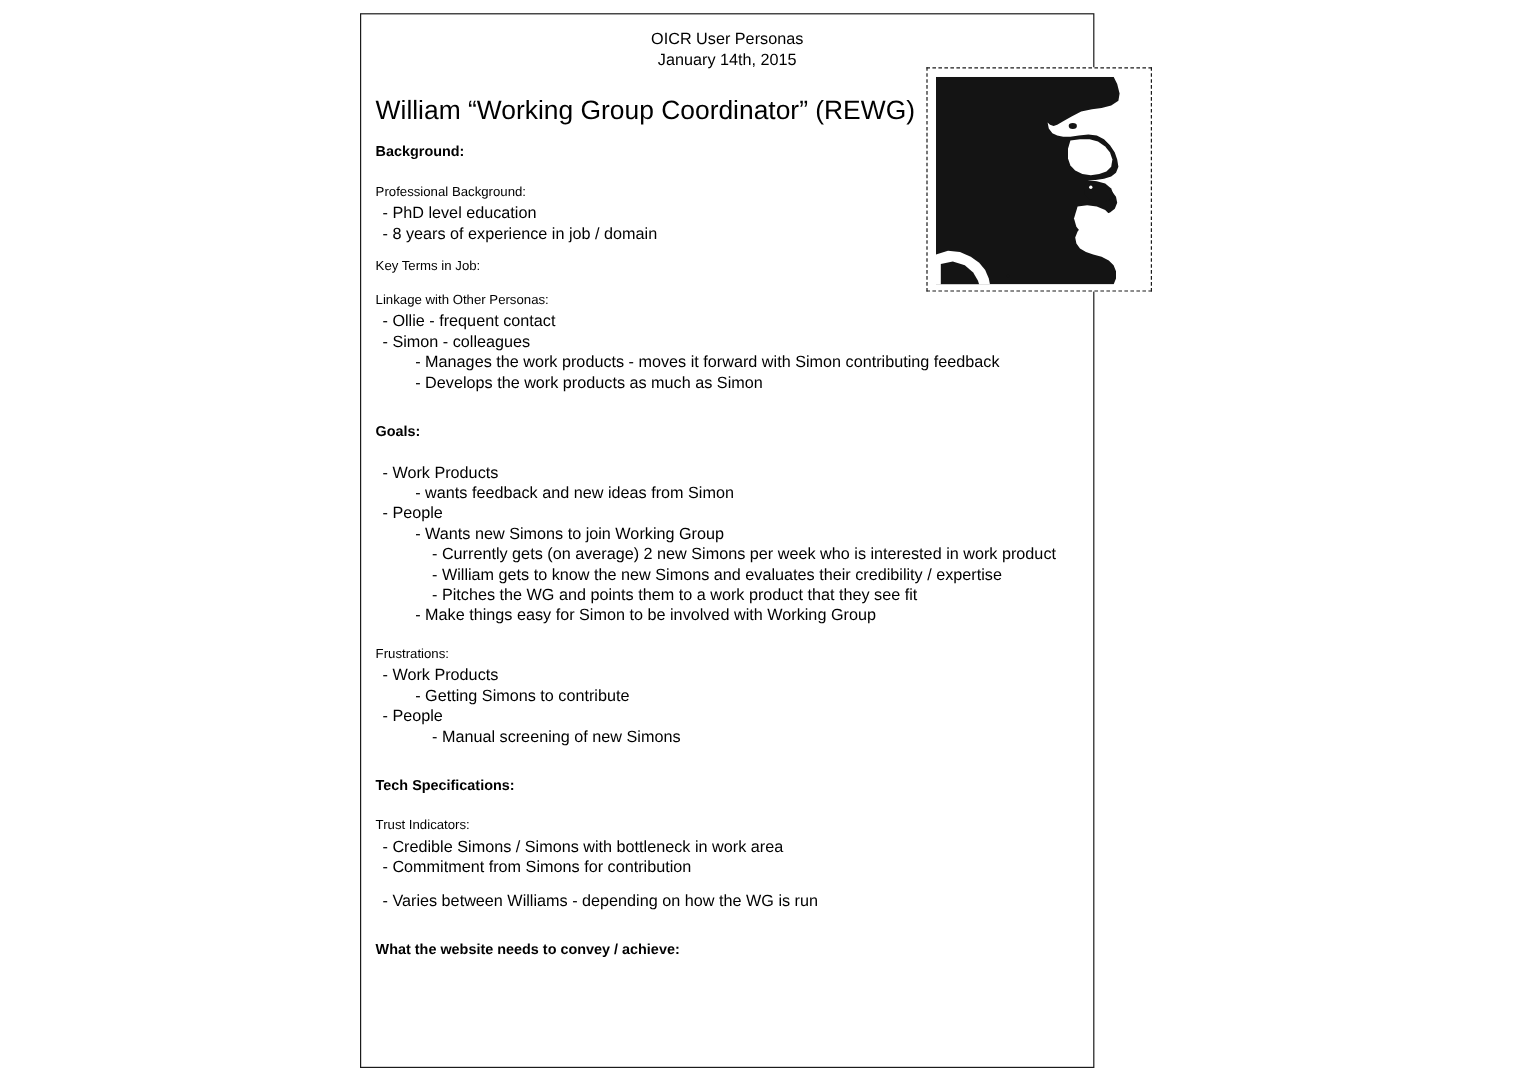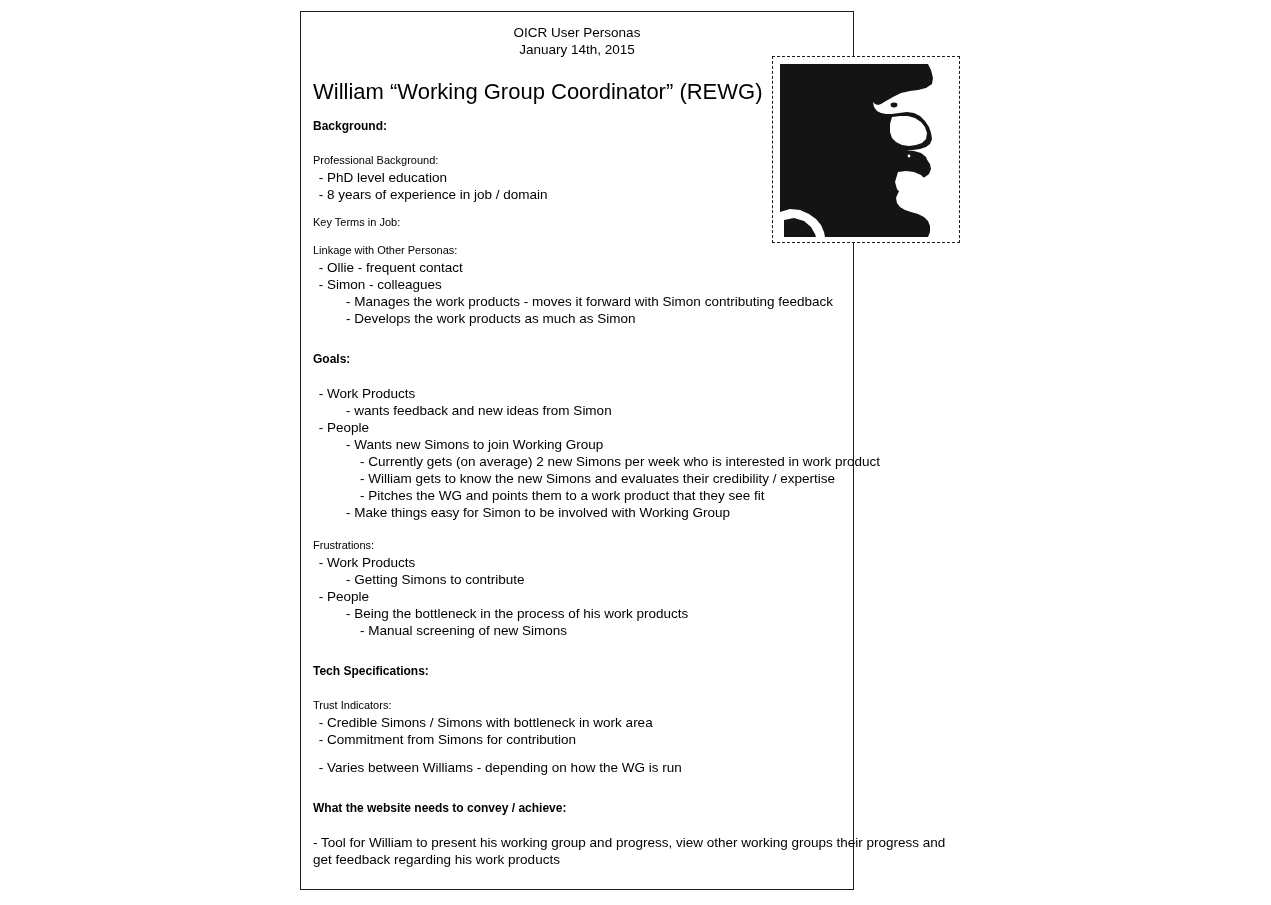--- a/index.html
+++ b/index.html
@@ -14,21 +14,21 @@
     color: #000000;
     position: relative;
     overflow: hidden;
   }
 
   
   #page-sheet {
     position: absolute;
     left: 300px;
     top: 11px;
-    width: 554px;
+    width: 612px;
     height: 879px;
     border: 1.5px solid #1b1b1b;
     background: #ffffff;
     box-sizing: border-box;
   }
 
   
   .doc-header {
     text-align: center;
     padding-top: 13px;
@@ -321,37 +321,35 @@
     <div class="line lvl3">- William gets to know the new Simons and evaluates their credibility / expertise</div>
     <div class="line lvl3">- Pitches the WG and points them to a work product that they see fit</div>
     <div class="line lvl2">- Make things easy for Simon to be involved with Working Group</div>
 
     <div class="gap-m"></div>
 
     <div class="h-sub">Frustrations:</div>
     <div class="line lvl1"> - Work Products</div>
     <div class="line lvl2">- Getting Simons to contribute</div>
     <div class="line lvl1"> - People</div>
-    <div class="line lvl2">- Being the bottleneck in the process of his work products</div>
     <div class="line lvl3">- Manual screening of new Simons</div>
 
     <div class="gap-l"></div>
 
     <div class="h-section">Tech Specifications:</div>
     <div class="gap-m"></div>
 
     <div class="h-sub">Trust Indicators:</div>
     <div class="line lvl1"> - Credible Simons / Simons with bottleneck in work area</div>
     <div class="line lvl1"> - Commitment from Simons for contribution</div>
 
     <div class="gap-s"></div>
 
     <div class="line lvl1"> - Varies between Williams - depending on how the WG is run</div>
 
     <div class="gap-l"></div>
 
     <div class="h-section">What the website needs to convey / achieve:</div>
     <div class="gap-m"></div>
 
-    <div class="para"> - Tool for William to present his working group and progress, view other working groups their progress and get feedback regarding his work products</div>
 
   </div>
 </div>
 
 </body></html>

